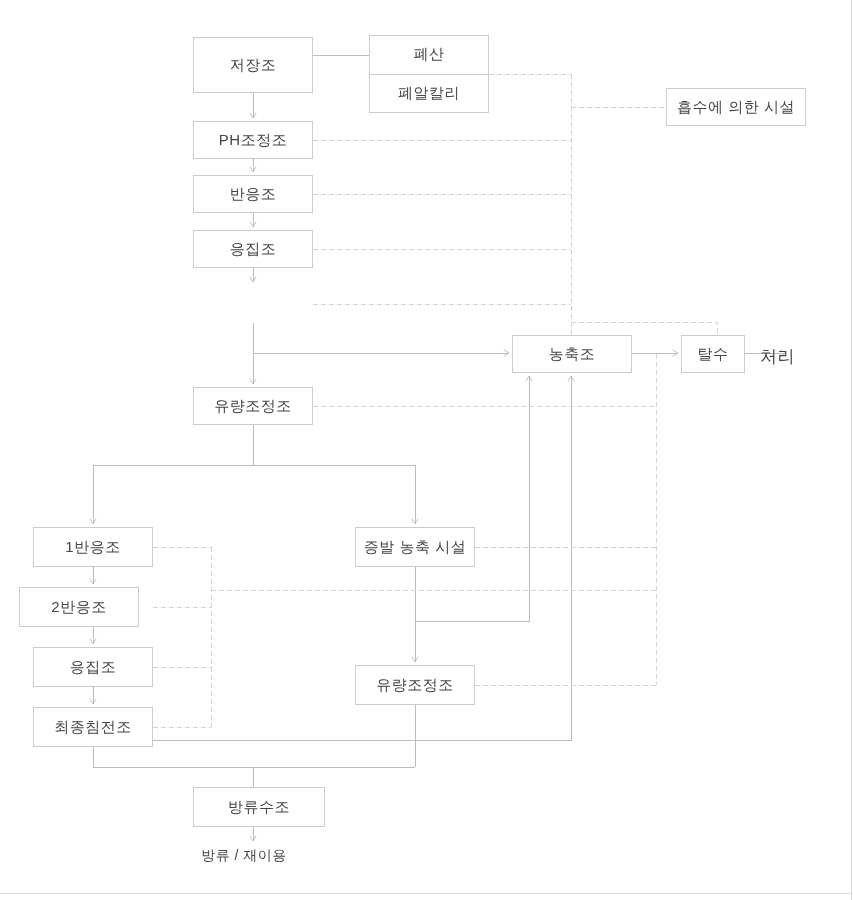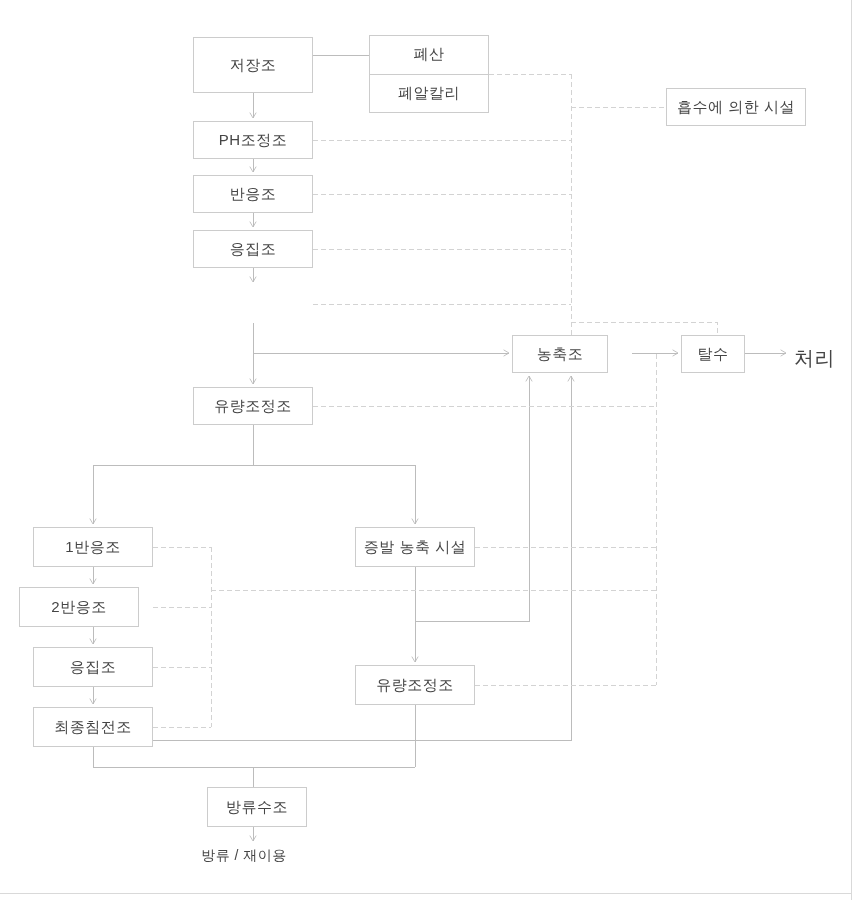--- a/index.html
+++ b/index.html
@@ -25,21 +25,21 @@
     position:absolute;background:#ffffff;border:1px solid var(--box-border);
     display:flex;align-items:center;justify-content:center;box-sizing:border-box;
     font-size:15px;color:var(--box-text);letter-spacing:.5px;white-space:nowrap;
   }
   .combo{flex-direction:column;padding:0;}
   .cell{flex:1;width:100%;display:flex;align-items:center;justify-content:center;}
   .cell-bottom{border-top:1px solid var(--box-border);}
   .terminal{
     position:absolute;color:var(--box-text);white-space:nowrap;letter-spacing:.5px;
   }
-  .t-treat{left:794px;top:345px;font-size:20px;}
+  .t-treat{left:760px;top:345px;font-size:17px;}
   .t-out{left:164px;top:847px;width:160px;text-align:center;font-size:14px;}
 </style>
 </head>
 <body>
 
 <div class="stage">
 
   <svg class="wires" width="853" height="900" viewBox="0 0 853 900" xmlns="http://www.w3.org/2000/svg">
     <defs>
       <marker id="arr" viewBox="0 0 10 10" refX="8" refY="5" markerWidth="9" markerHeight="9" orient="auto" markerUnits="userSpaceOnUse">
@@ -107,31 +107,31 @@
     <div class="cell">폐산</div>
     <div class="cell cell-bottom">폐알칼리</div>
   </div>
 
   <div class="node" style="left:666px;top:88px;width:140px;height:38px">흡수에 의한 시설</div>
 
   <div class="node" style="left:193px;top:121px;width:120px;height:38px">PH조정조</div>
   <div class="node" style="left:193px;top:175px;width:120px;height:38px">반응조</div>
   <div class="node" style="left:193px;top:230px;width:120px;height:38px">응집조</div>
 
-  <div class="node" style="left:512px;top:335px;width:96px;height:38px">농축조</div>
+  <div class="node" style="left:512px;top:335px;width:120px;height:38px">농축조</div>
   <div class="node" style="left:681px;top:335px;width:64px;height:38px">탈수</div>
 
   <div class="node" style="left:193px;top:387px;width:120px;height:38px">유량조정조</div>
 
   <div class="node" style="left:33px;top:527px;width:120px;height:40px">1반응조</div>
   <div class="node" style="left:19px;top:587px;width:120px;height:40px">2반응조</div>
   <div class="node" style="left:33px;top:647px;width:120px;height:40px">응집조</div>
   <div class="node" style="left:33px;top:707px;width:120px;height:40px">최종침전조</div>
 
   <div class="node" style="left:355px;top:527px;width:120px;height:40px">증발 농축 시설</div>
   <div class="node" style="left:355px;top:665px;width:120px;height:40px">유량조정조</div>
 
-  <div class="node" style="left:207px;top:787px;width:100px;height:40px">방류수조</div>
+  <div class="node" style="left:193px;top:787px;width:132px;height:40px">방류수조</div>
 
   <div class="terminal t-treat">처리</div>
   <div class="terminal t-out">방류 / 재이용</div>
 
 </div>
 
 </body></html>

